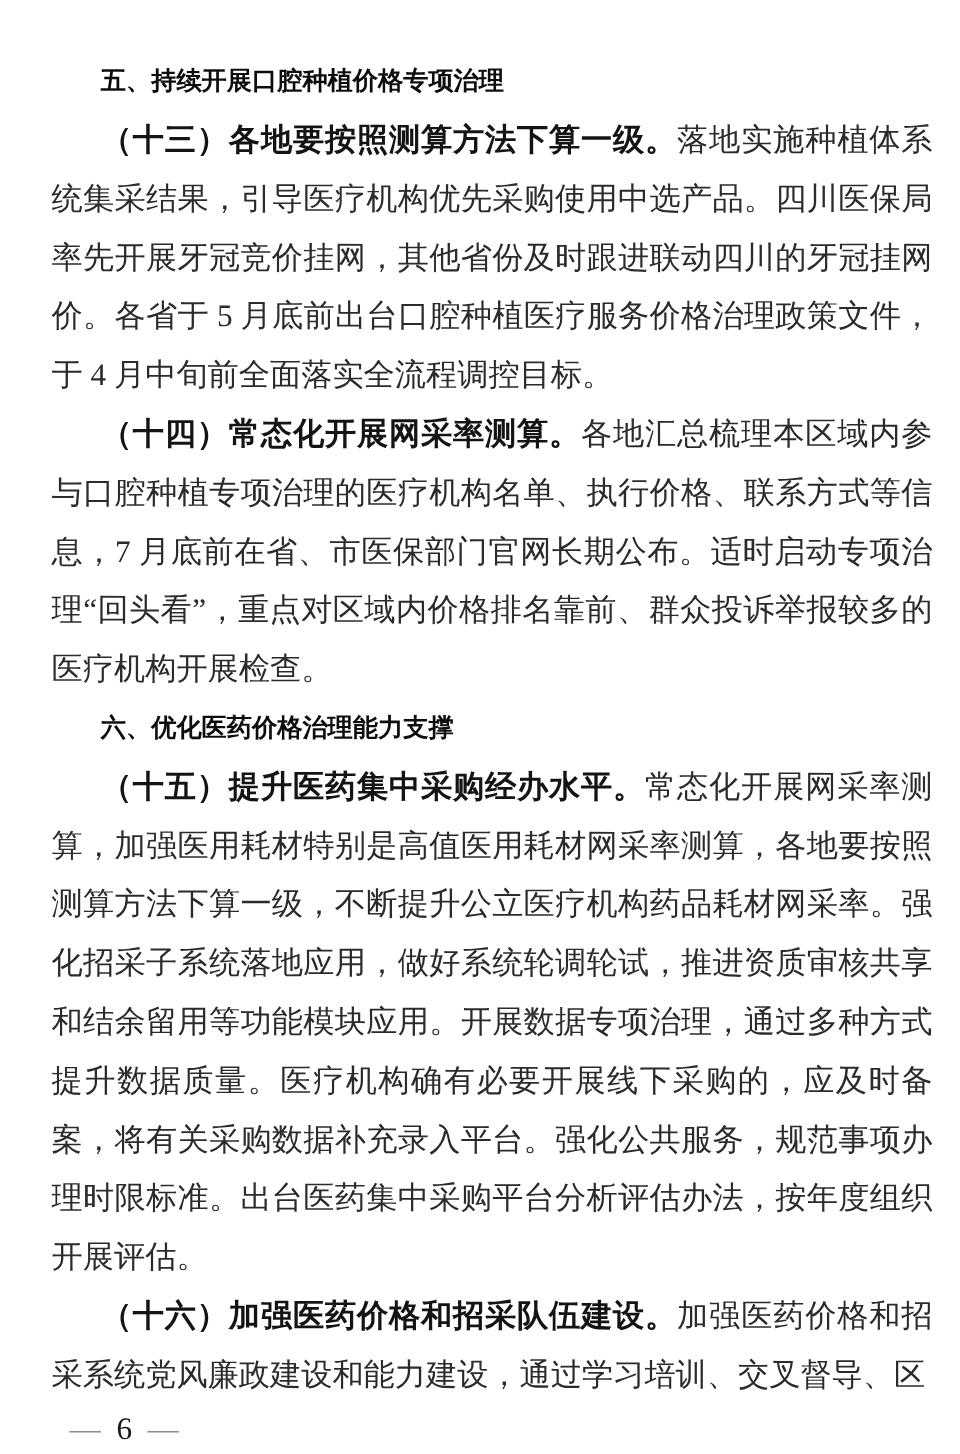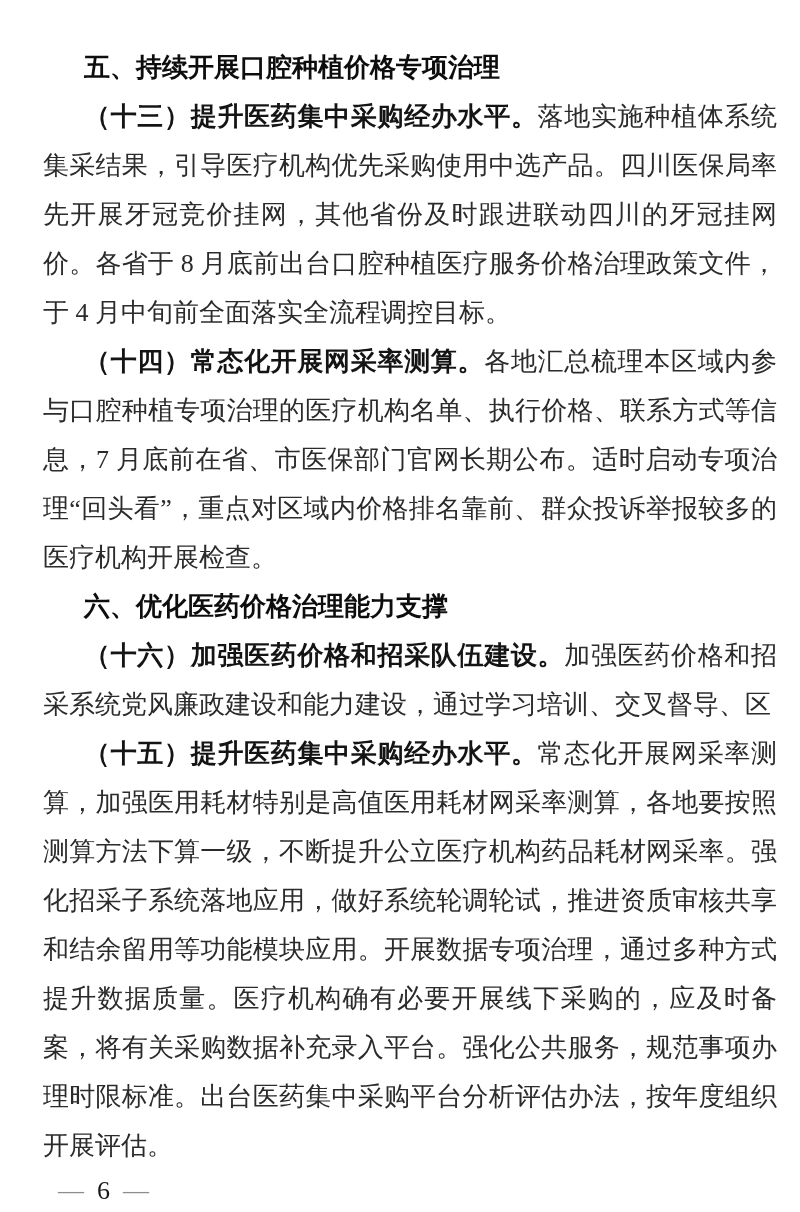--- a/index.html
+++ b/index.html
@@ -26,21 +26,21 @@
     line-height: 49px;
     color: #2b2b2b;
     text-align: justify;
     text-align-last: left;
   }
   .section-heading {
     margin: 0;
     padding-left: 41px;
     font-family: "Liberation Sans", sans-serif;
     font-weight: 700;
-    font-size: 26px;
+    font-size: 21px;
     line-height: 49px;
     color: #0d0d0d;
     text-align: left;
   }
   .paragraph {
     margin: 0;
     text-indent: 41px;
     word-break: normal;
   }
   .lead {
@@ -68,28 +68,28 @@
   }
 </style>
 </head>
 <body>
 
 <div class="page">
   <div class="content doc-text">
 
     <h2 class="section-heading">五、持续开展口腔种植价格专项治理</h2>
 
-    <p class="paragraph"><span class="lead">（十三）提升医药集中采购经办水平。</span><span>落地实施种植体系统集采结果，引导医疗机构优先采购使用中选产品。四川医保局率先开展牙冠竞价挂网，其他省份及时跟进联动四川的牙冠挂网价。各省于 8 月底前出台口腔种植医疗服务价格治理政策文件，于 4 月中旬前全面落实全流程调控目标。</span></p>
+    <p class="paragraph"><span class="lead">（十三）各地要按照测算方法下算一级。</span><span>落地实施种植体系统集采结果，引导医疗机构优先采购使用中选产品。四川医保局率先开展牙冠竞价挂网，其他省份及时跟进联动四川的牙冠挂网价。各省于 5 月底前出台口腔种植医疗服务价格治理政策文件，于 4 月中旬前全面落实全流程调控目标。</span></p>
 
     <p class="paragraph"><span class="lead">（十四）常态化开展网采率测算。</span><span>各地汇总梳理本区域内参与口腔种植专项治理的医疗机构名单、执行价格、联系方式等信息，7 月底前在省、市医保部门官网长期公布。适时启动专项治理“回头看”，重点对区域内价格排名靠前、群众投诉举报较多的医疗机构开展检查。</span></p>
 
     <h2 class="section-heading">六、优化医药价格治理能力支撑</h2>
 
+    <p class="paragraph"><span class="lead">（十五）提升医药集中采购经办水平。</span><span>常态化开展网采率测算，加强医用耗材特别是高值医用耗材网采率测算，各地要按照测算方法下算一级，不断提升公立医疗机构药品耗材网采率。强化招采子系统落地应用，做好系统轮调轮试，推进资质审核共享和结余留用等功能模块应用。开展数据专项治理，通过多种方式提升数据质量。医疗机构确有必要开展线下采购的，应及时备案，将有关采购数据补充录入平台。强化公共服务，规范事项办理时限标准。出台医药集中采购平台分析评估办法，按年度组织开展评估。</span></p>
+
     <p class="paragraph"><span class="lead">（十六）加强医药价格和招采队伍建设。</span><span>加强医药价格和招采系统党风廉政建设和能力建设，通过学习培训、交叉督导、区</span></p>
-
-    <p class="paragraph"><span class="lead">（十五）提升医药集中采购经办水平。</span><span>常态化开展网采率测算，加强医用耗材特别是高值医用耗材网采率测算，各地要按照测算方法下算一级，不断提升公立医疗机构药品耗材网采率。强化招采子系统落地应用，做好系统轮调轮试，推进资质审核共享和结余留用等功能模块应用。开展数据专项治理，通过多种方式提升数据质量。医疗机构确有必要开展线下采购的，应及时备案，将有关采购数据补充录入平台。强化公共服务，规范事项办理时限标准。出台医药集中采购平台分析评估办法，按年度组织开展评估。</span></p>
 
   </div>
 
   <div class="page-footer">
     <span class="footer-dash">—</span><span class="footer-num">6</span><span class="footer-dash">—</span>
   </div>
 </div>
 
 </body></html>

